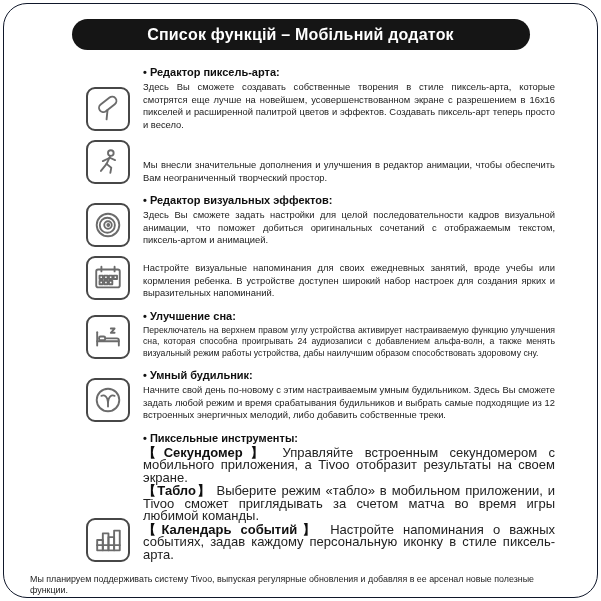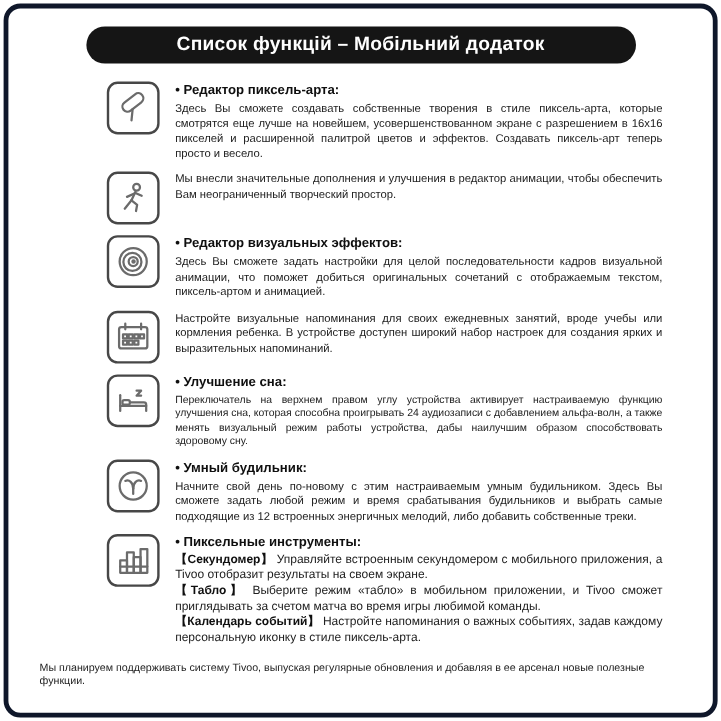--- a/index.html
+++ b/index.html
@@ -5,41 +5,41 @@
   html,body{margin:0;padding:0;background:#ffffff;}
   body{
     width:601px;height:601px;
     font-family:"Liberation Sans","DejaVu Sans",sans-serif;
     color:#1d1d1d;
     position:relative;
     overflow:hidden;
   }
   .page{
     position:absolute;inset:3px;
-    border:4px solid #0f172a;border-radius:14px;
+    border:1px solid #0f172a;border-radius:24px;
     background:#fff;
     box-sizing:border-box;
     padding-top:15px;
   }
   .title-banner{
     margin:0 auto;
     width:458px;height:31px;
     background:#151515;
     border-radius:16px;
     display:flex;align-items:center;justify-content:center;
     color:#ffffff;font-weight:bold;font-size:16px;letter-spacing:.2px;
   }
   .content{
     padding:15px 42px 0 82px;
   }
   .feature{
     display:flex;
     gap:13px;
     margin-bottom:9px;
-    align-items:flex-start;
+    align-items:flex-end;
   }
   .icon-box{
     flex:0 0 auto;
     width:44px;height:44px;
     border:2px solid #474747;
     border-radius:9px;
     display:flex;align-items:center;justify-content:center;
     box-sizing:border-box;
     background:#fff;
   }
@@ -48,21 +48,21 @@
   .feature-heading{
     font-size:11px;font-weight:bold;color:#0f0f0f;
     margin:1px 0 3px 0;
   }
   .feature-body{
     font-size:9.4px;line-height:12.5px;color:#222;
     margin:0;text-align:justify;
   }
   .feature:nth-child(5) .feature-body{font-size:8.7px;line-height:11.6px;}
   .tool-item{
-    font-size:10px;line-height:12.5px;color:#222;
+    font-size:13px;line-height:12.5px;color:#222;
     margin:0 0 1px 0;text-align:justify;
   }
   .tool-item b{font-weight:bold;color:#0f0f0f;}
   .footer{
     padding:3px 26px 0 26px;
     font-size:8.9px;line-height:11px;color:#1d1d1d;
     text-align:left;
   }
 </style>
 </head>

